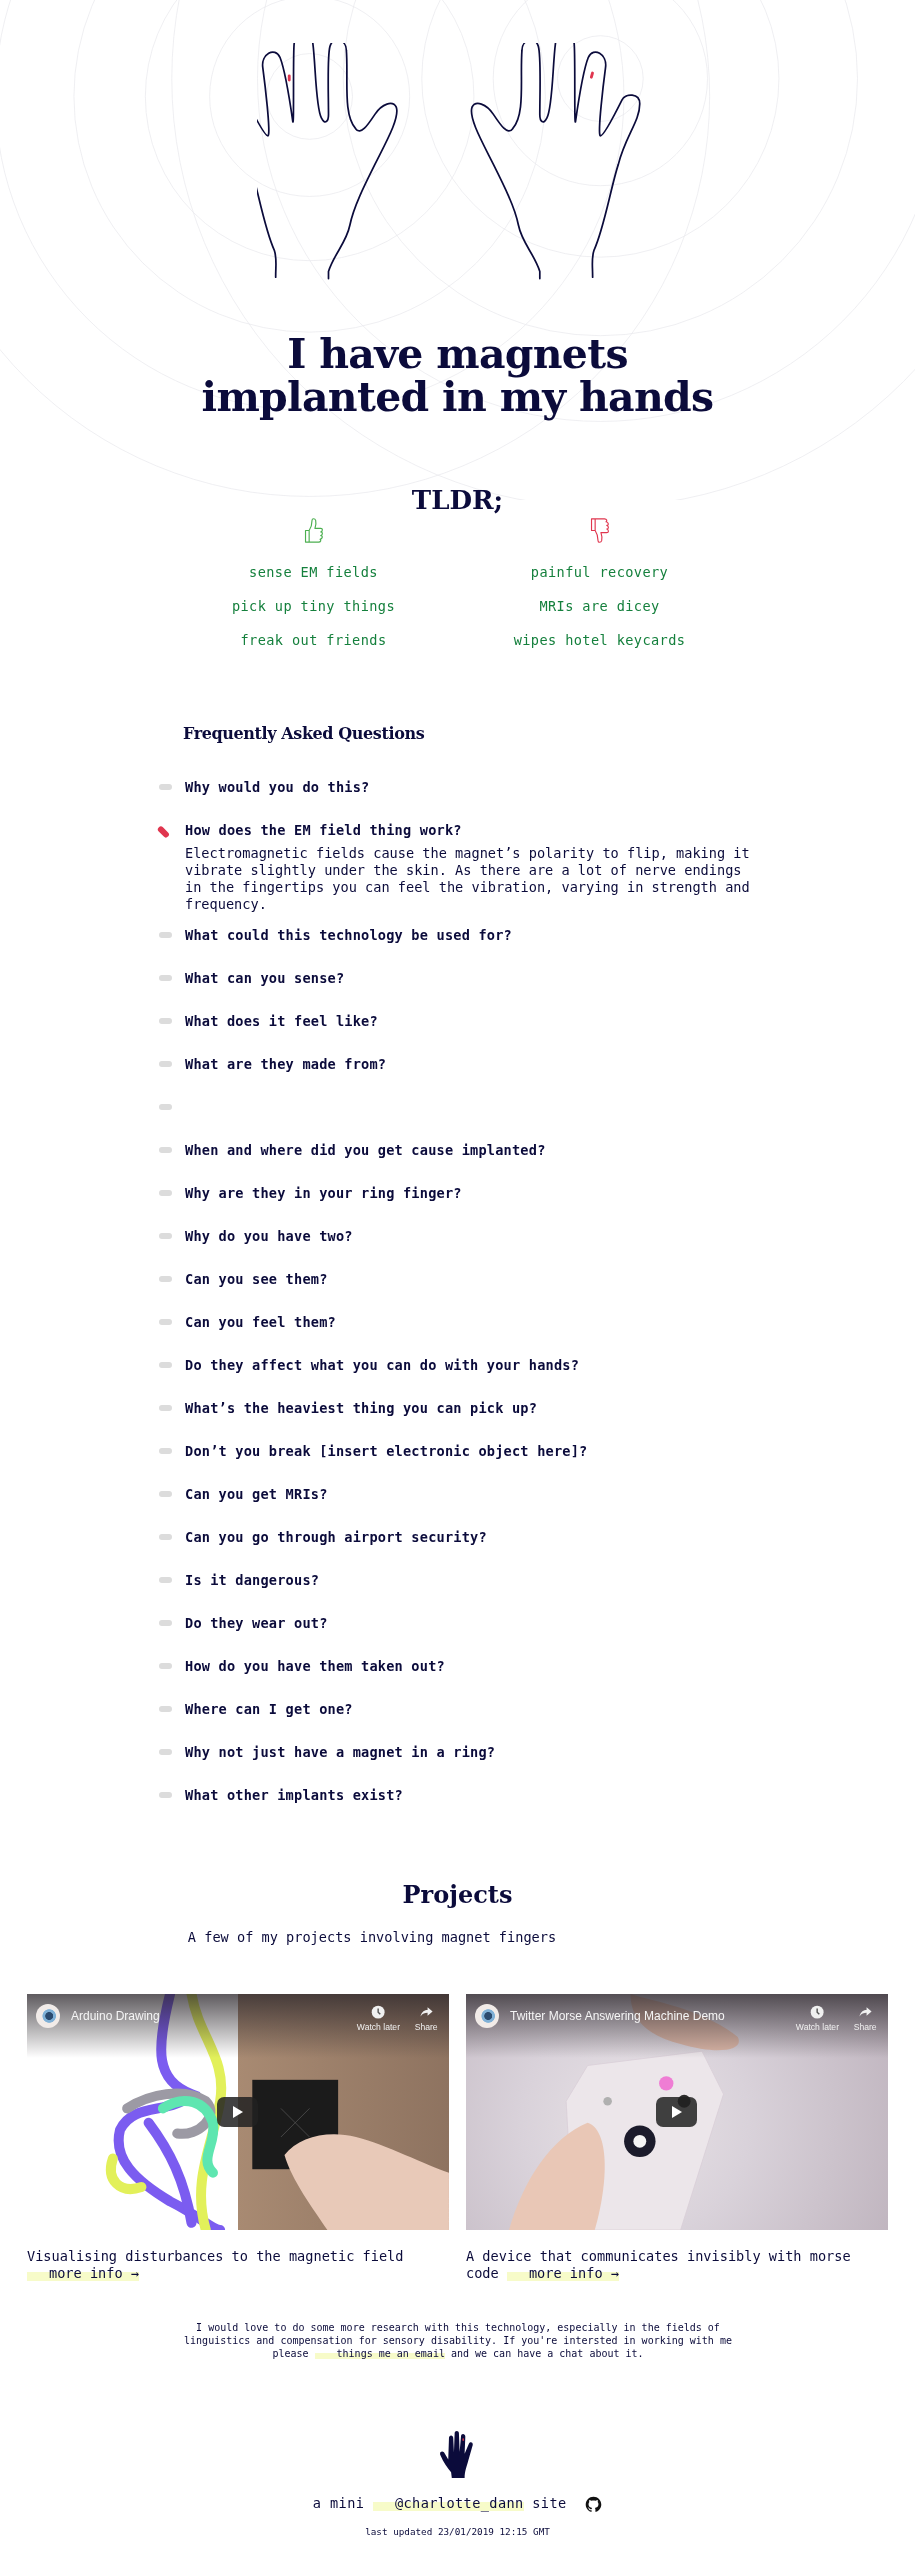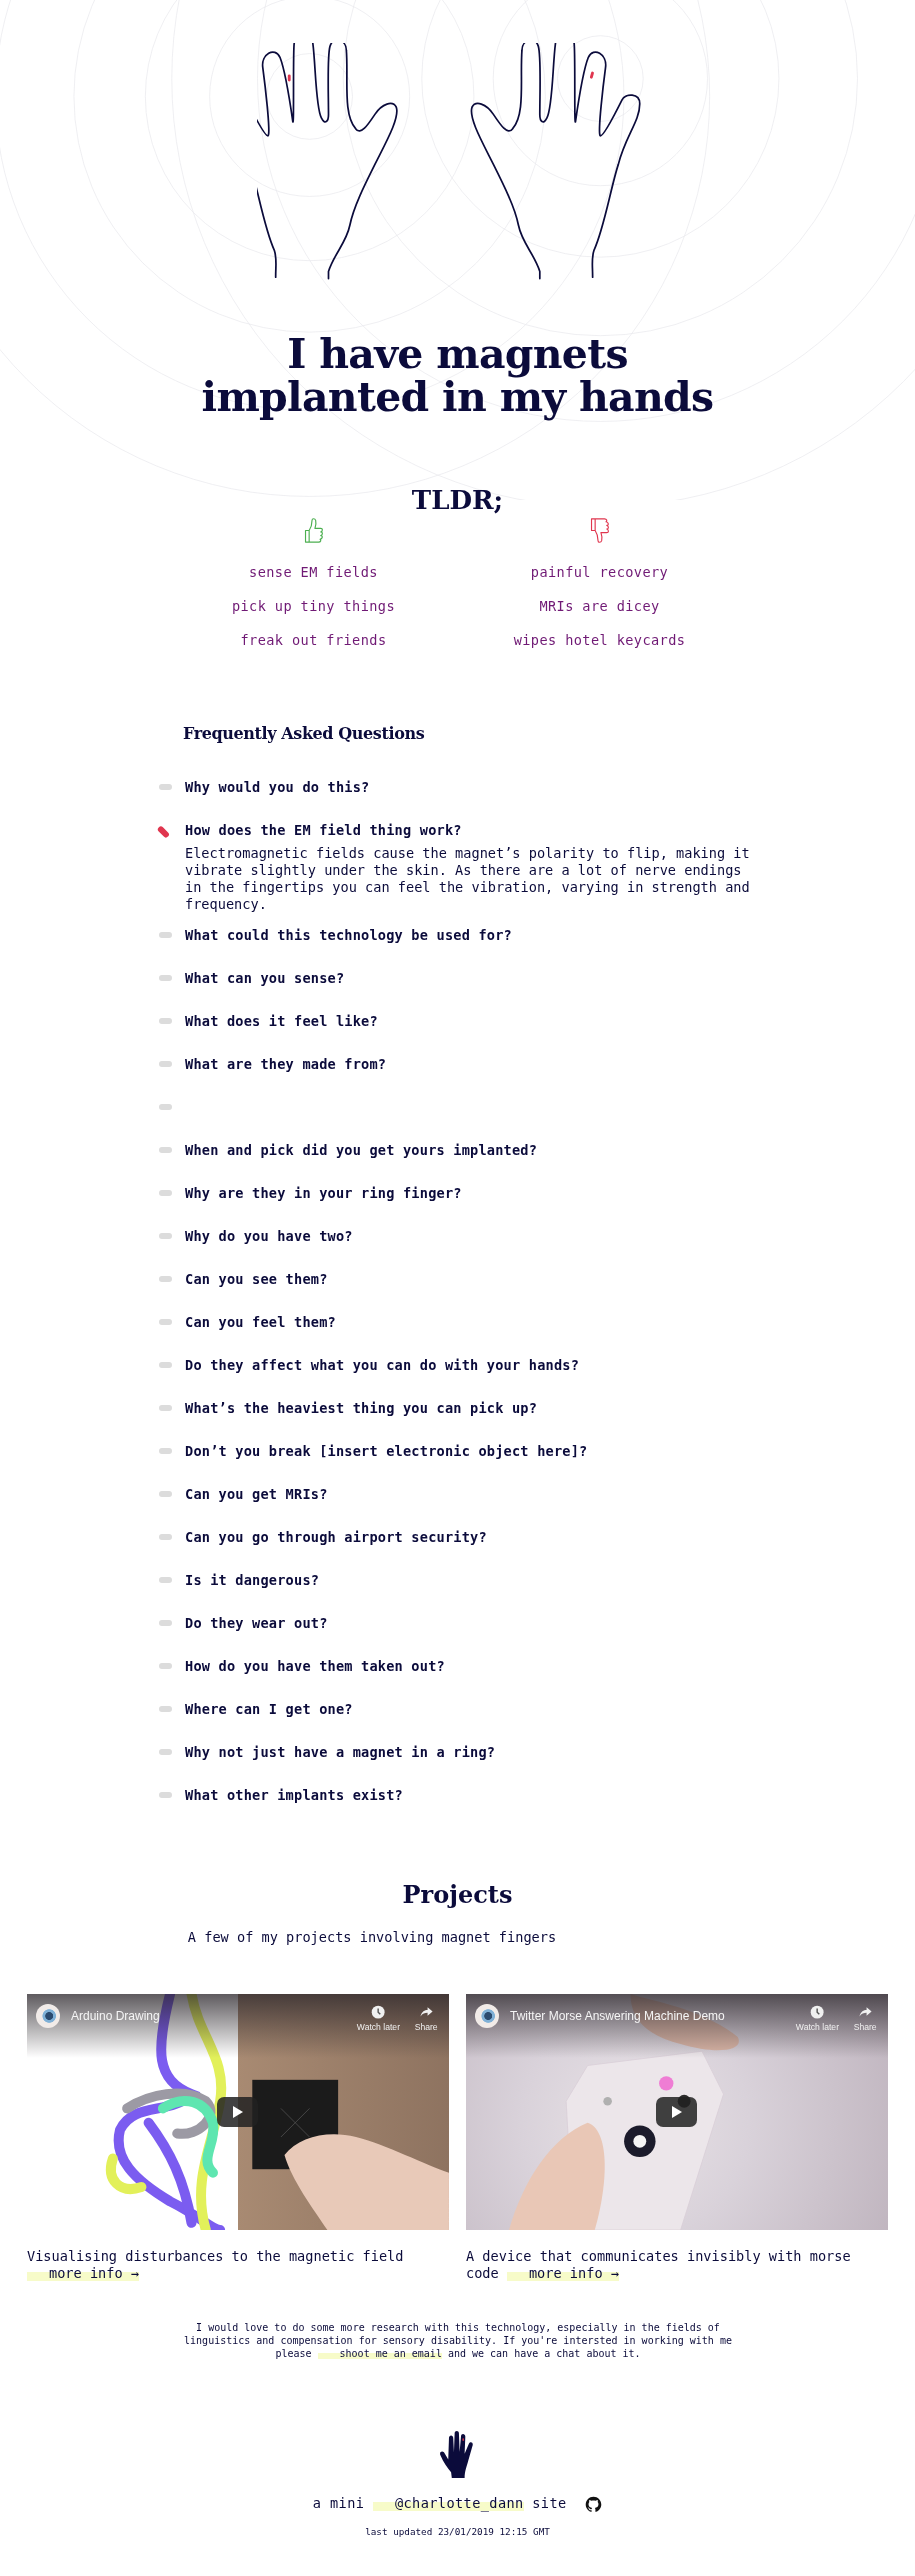--- a/index.html
+++ b/index.html
@@ -24,21 +24,21 @@
     position: absolute; left: 0; width: 915px; top: 485px;
     text-align: center;
     font-family: "DejaVu Serif", serif; font-weight: 900;
     font-size: 26px; color: #0b0b3b;
   }
   .tldr-col { position: absolute; top: 516px; width: 229px; text-align: center; }
   .tldr-col.pros { left: 199px; }
   .tldr-col.cons { left: 485px; }
   .thumb { display: block; margin: 0 auto; width: 29px; height: 29px; }
   .tldr-list { list-style: none; margin-top: 18.6px; }
-  .tldr-list li { font-size: 13.6px; line-height: 17px; height: 34px; color: #701a75; letter-spacing: 0.4px; }
+  .tldr-list li { font-size: 13.6px; line-height: 17px; height: 34px; color: #15803d; letter-spacing: 0.4px; }
 
   .faq-title {
     position: absolute; left: 183px; top: 724px;
     font-family: "DejaVu Serif", serif; font-weight: 900;
     font-size: 16px; color: #0b0b3b; letter-spacing: -0.4px;
   }
   .faq-list { position: absolute; left: 156px; top: 779px; width: 601px; list-style: none; }
   .faq-item { position: relative; padding-left: 29px; min-height: 43px; }
   .faq-bullet {
     position: absolute; left: 2.9px; top: 5px; width: 13px; height: 5.7px;
@@ -162,21 +162,21 @@
     </li>
   <li class="faq-item">
       <span class="faq-bullet"></span>
       <div class="faq-q">What are they made from?</div>
     </li>
   <li class="faq-item">
       <span class="faq-bullet"></span>
     </li>
   <li class="faq-item">
       <span class="faq-bullet"></span>
-      <div class="faq-q">When and pick did you get yours implanted?</div>
+      <div class="faq-q">When and where did you get cause implanted?</div>
     </li>
   <li class="faq-item">
       <span class="faq-bullet"></span>
       <div class="faq-q">Why are they in your ring finger?</div>
     </li>
   <li class="faq-item">
       <span class="faq-bullet"></span>
       <div class="faq-q">Why do you have two?</div>
     </li>
   <li class="faq-item">
@@ -302,21 +302,21 @@
 <div class="proj-caption c1">
   <span>Visualising disturbances to the magnetic field</span><br>
   <a class="hl">more info →</a>
 </div>
 <div class="proj-caption c2">
   <span>A device that communicates invisibly with morse code</span>
   <a class="hl">more info →</a>
 </div>
 
 <p class="outro">
-  <span>I would love to do some more research with this technology, especially in the fields of linguistics and compensation for sensory disability. If you're intersted in working with me please </span><a class="hl">shoot me an email</a><span> and we can have a chat about it.</span>
+  <span>I would love to do some more research with this technology, especially in the fields of linguistics and compensation for sensory disability. If you're intersted in working with me please </span><a class="hl">things me an email</a><span> and we can have a chat about it.</span>
 </p>
 
 <svg class="footer-hand" viewBox="0 0 52 66">
   <path d="M18,66 L17,58 C12,52 6,44 2,34 C0,30 4,27 7,30 L13,40 L14,10 C14,5 20,5 20,10 L21,30 L22,3 C22,-1 28,-1 28,3 L29,29 L31,7 C31,3 37,3 37,8 L36,32 L42,18 C44,14 49,16 47,21 L41,42 C39,50 36,56 36,66 Z" fill="#0b0b3b"></path>
   <rect x="33" y="10" width="2" height="4" rx="1" fill="#e0364f"></rect>
 </svg>
 
 <p class="footer-line">
   <span>a mini </span><a class="hl">@charlotte_dann</a><span> site</span>
   <svg class="gh" viewBox="0 0 24 24">

